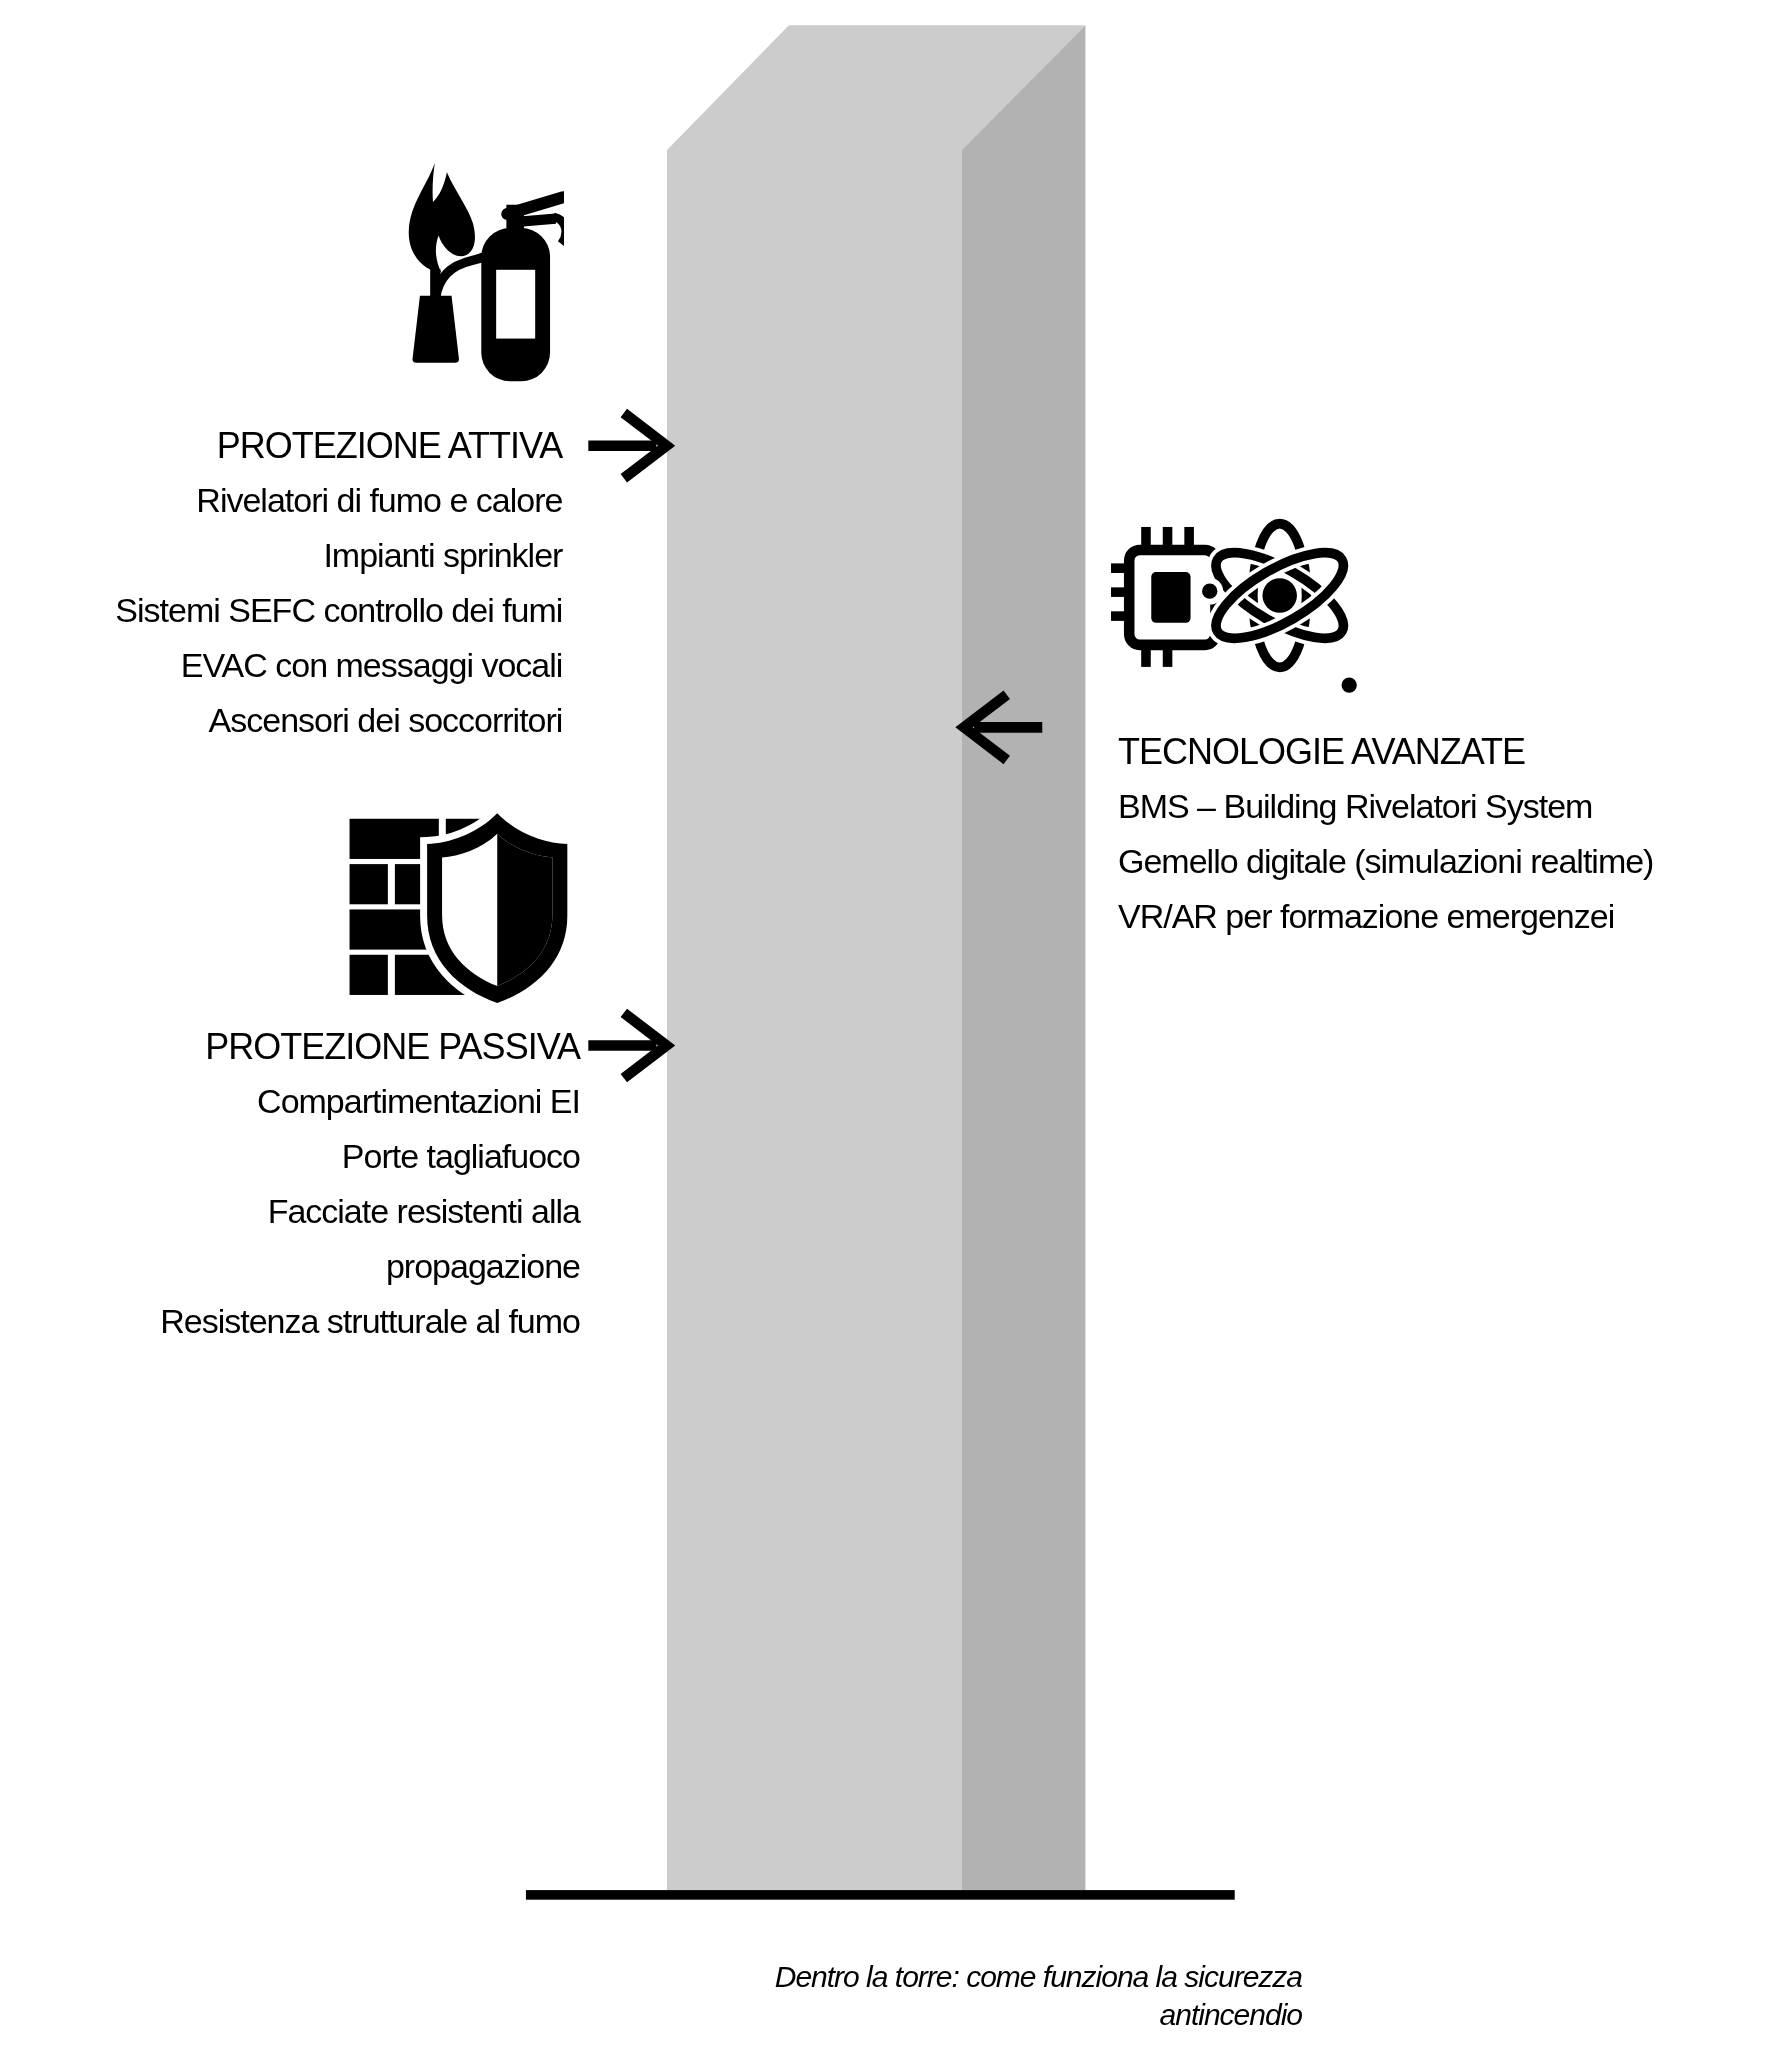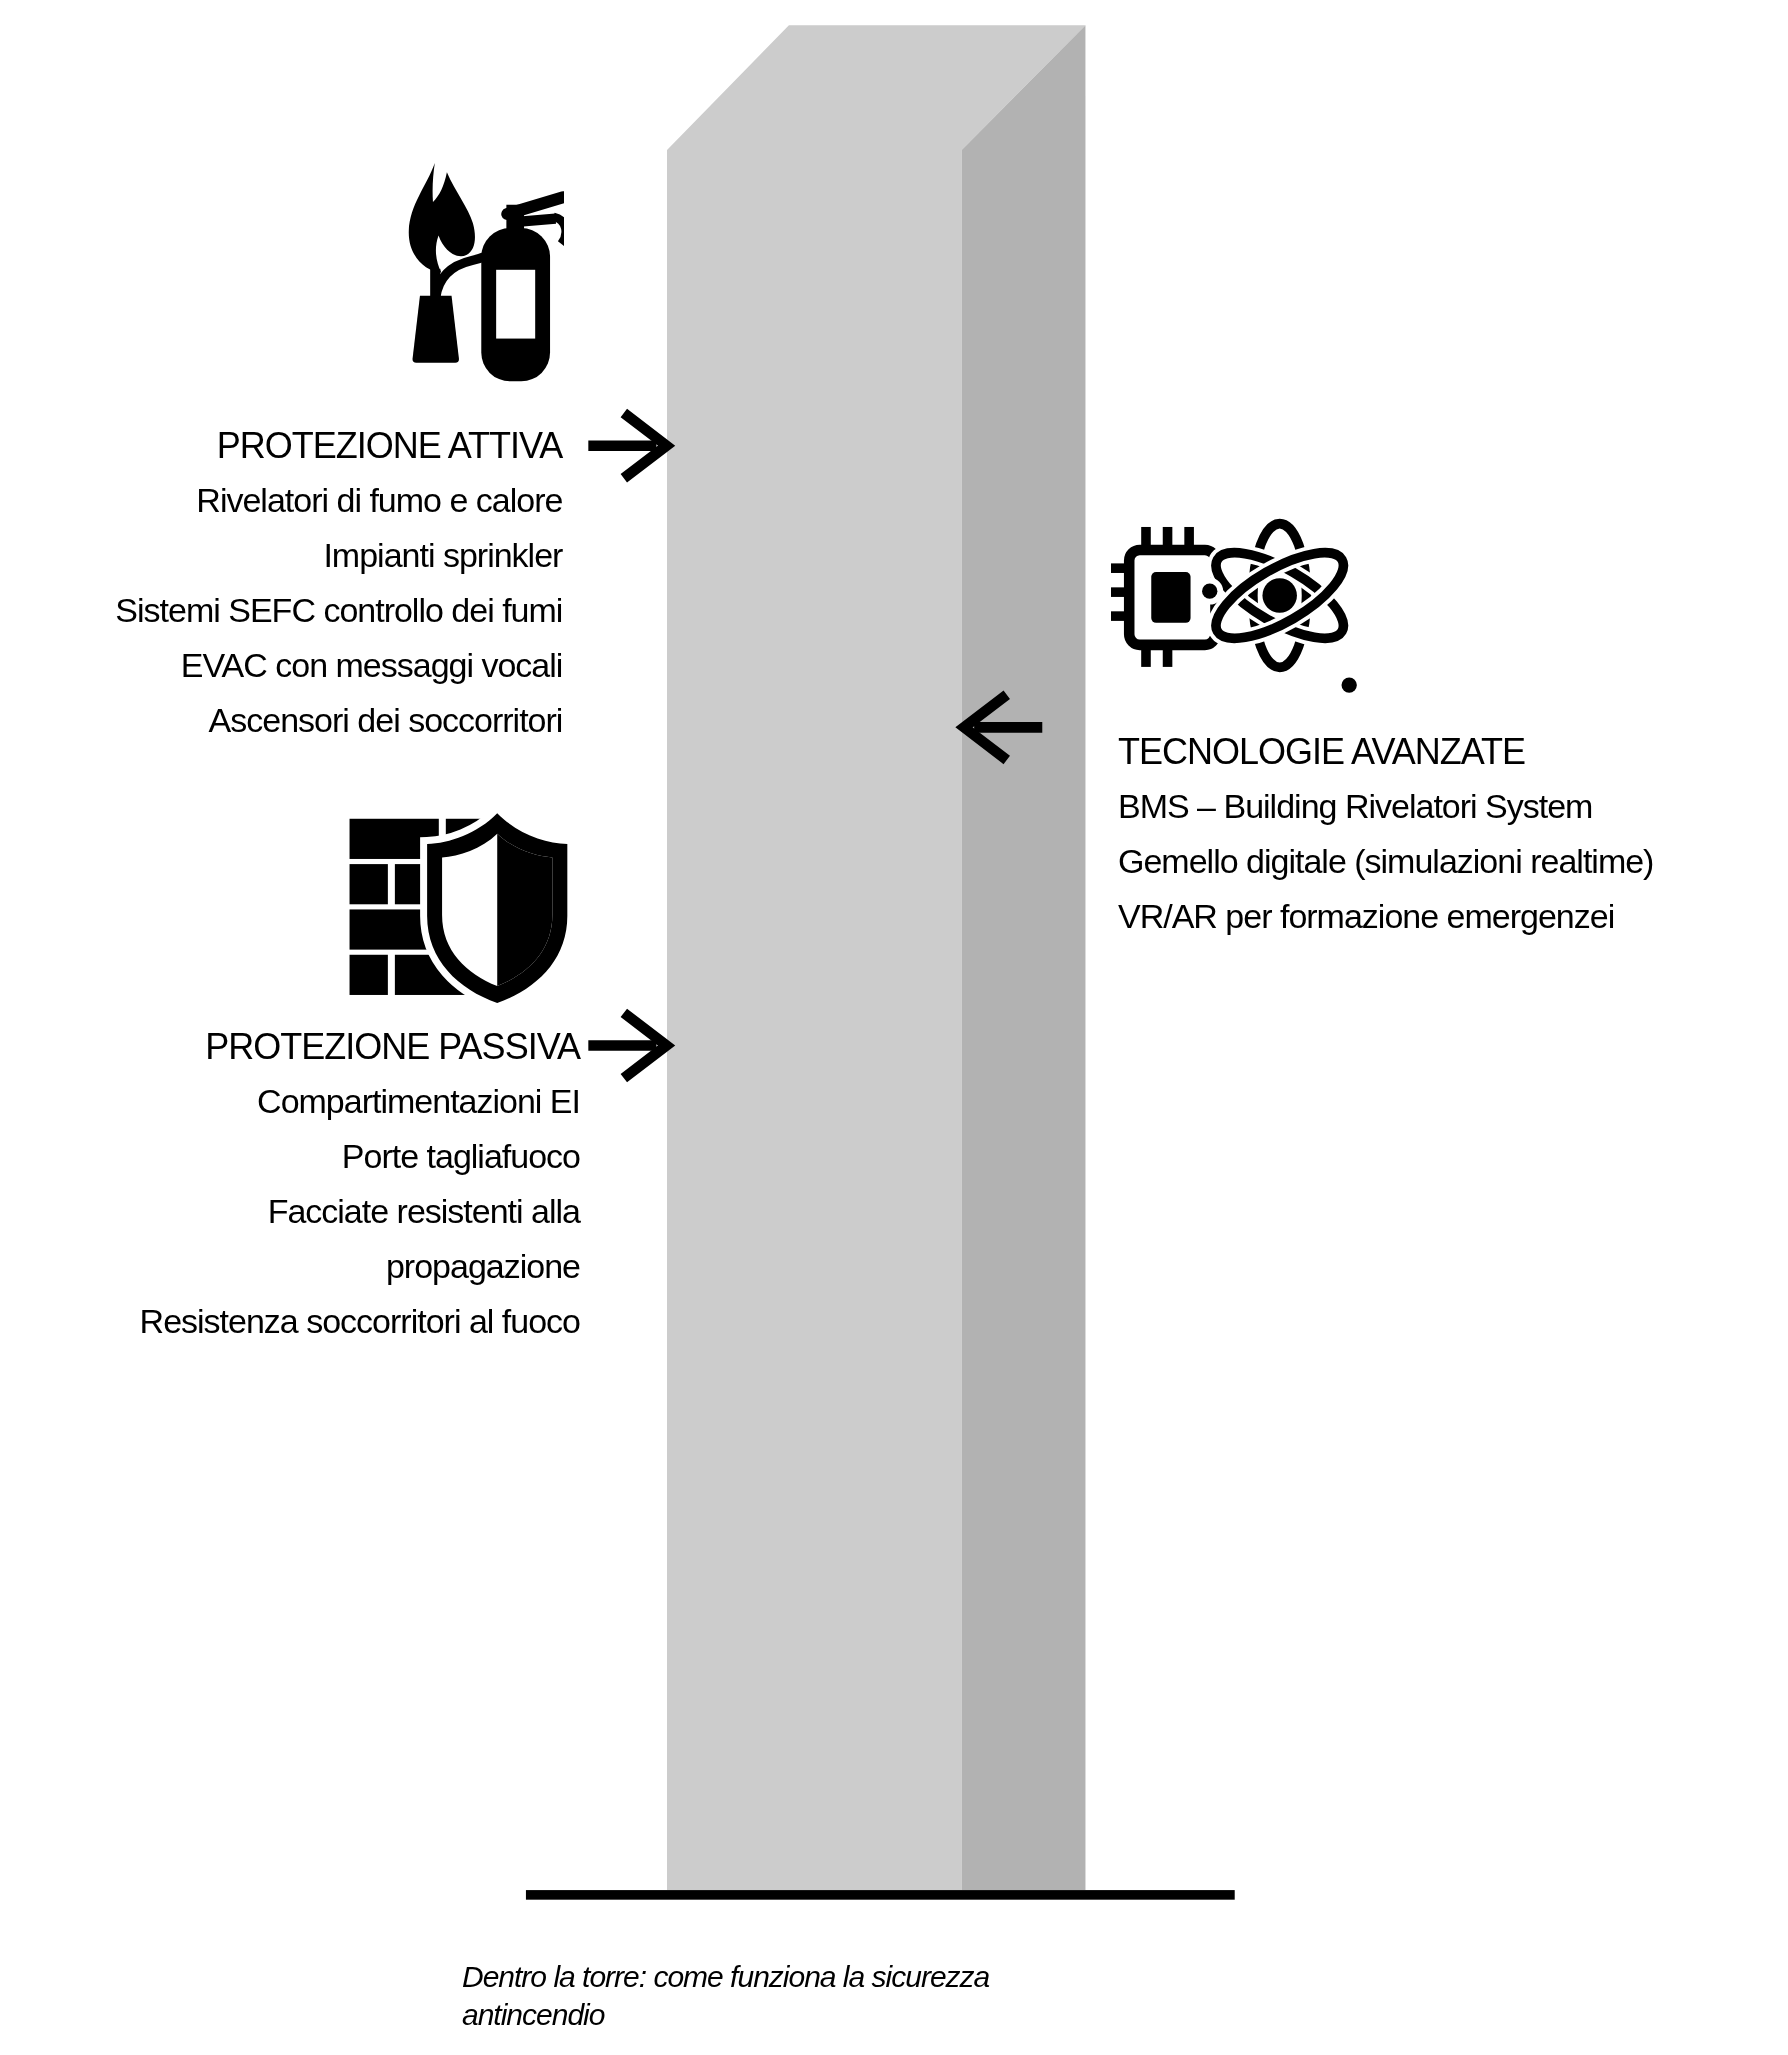--- a/index.html
+++ b/index.html
@@ -14,21 +14,21 @@
     font-size:34px; line-height:55px; letter-spacing:-1px; color:#000;
   }
   .label-block .heading {
     font-weight:normal; font-size:36px; letter-spacing:-1px;
   }
   .align-right { text-align:right; }
   .align-left  { text-align:left;margin-top:24px; }
   .item { white-space:pre-line; }
   .caption {
     font-style:italic; font-size:30px; line-height:38px;
-    letter-spacing:-1px; text-align:left; color:#000;
+    letter-spacing:-1px; text-align:right; color:#000;
   }
   svg { display:block; }
 </style>
 </head>
 <body>
 
 <svg class="abs" style="left:0;top:0;" width="1788" height="2056" viewBox="0 0 3726 4283">
 
   <polygon points="1390,3938 1390,312 1644,52 2262,52 2004,312 2004,3938" fill="#cccccc"></polygon>
 
@@ -153,21 +153,21 @@
   <div class="item">EVAC con messaggi vocali</div>
   <div class="item">Ascensori dei soccorritori</div>
 </div>
 
 <div class="abs label-block align-right" style="left:32px;top:1019px;width:548px;">
   <div class="heading">PROTEZIONE PASSIVA</div>
   <div class="item">Compartimentazioni EI</div>
   <div class="item">Porte tagliafuoco</div>
   <div class="item">Facciate resistenti alla
 propagazione</div>
-  <div class="item">Resistenza soccorritori al fuoco</div>
+  <div class="item">Resistenza strutturale al fumo</div>
 </div>
 
 <div class="abs label-block align-left" style="left:1118px;top:700px;width:667px;">
   <div class="heading">TECNOLOGIE AVANZATE</div>
   <div class="item">BMS – Building Rivelatori System</div>
   <div class="item">Gemello digitale (simulazioni realtime)</div>
   <div class="item">VR/AR per formazione emergenzei</div>
 </div>
 
 <div class="abs caption item" style="left:462px;top:1958px;width:840px;">Dentro la torre: come funziona la sicurezza

